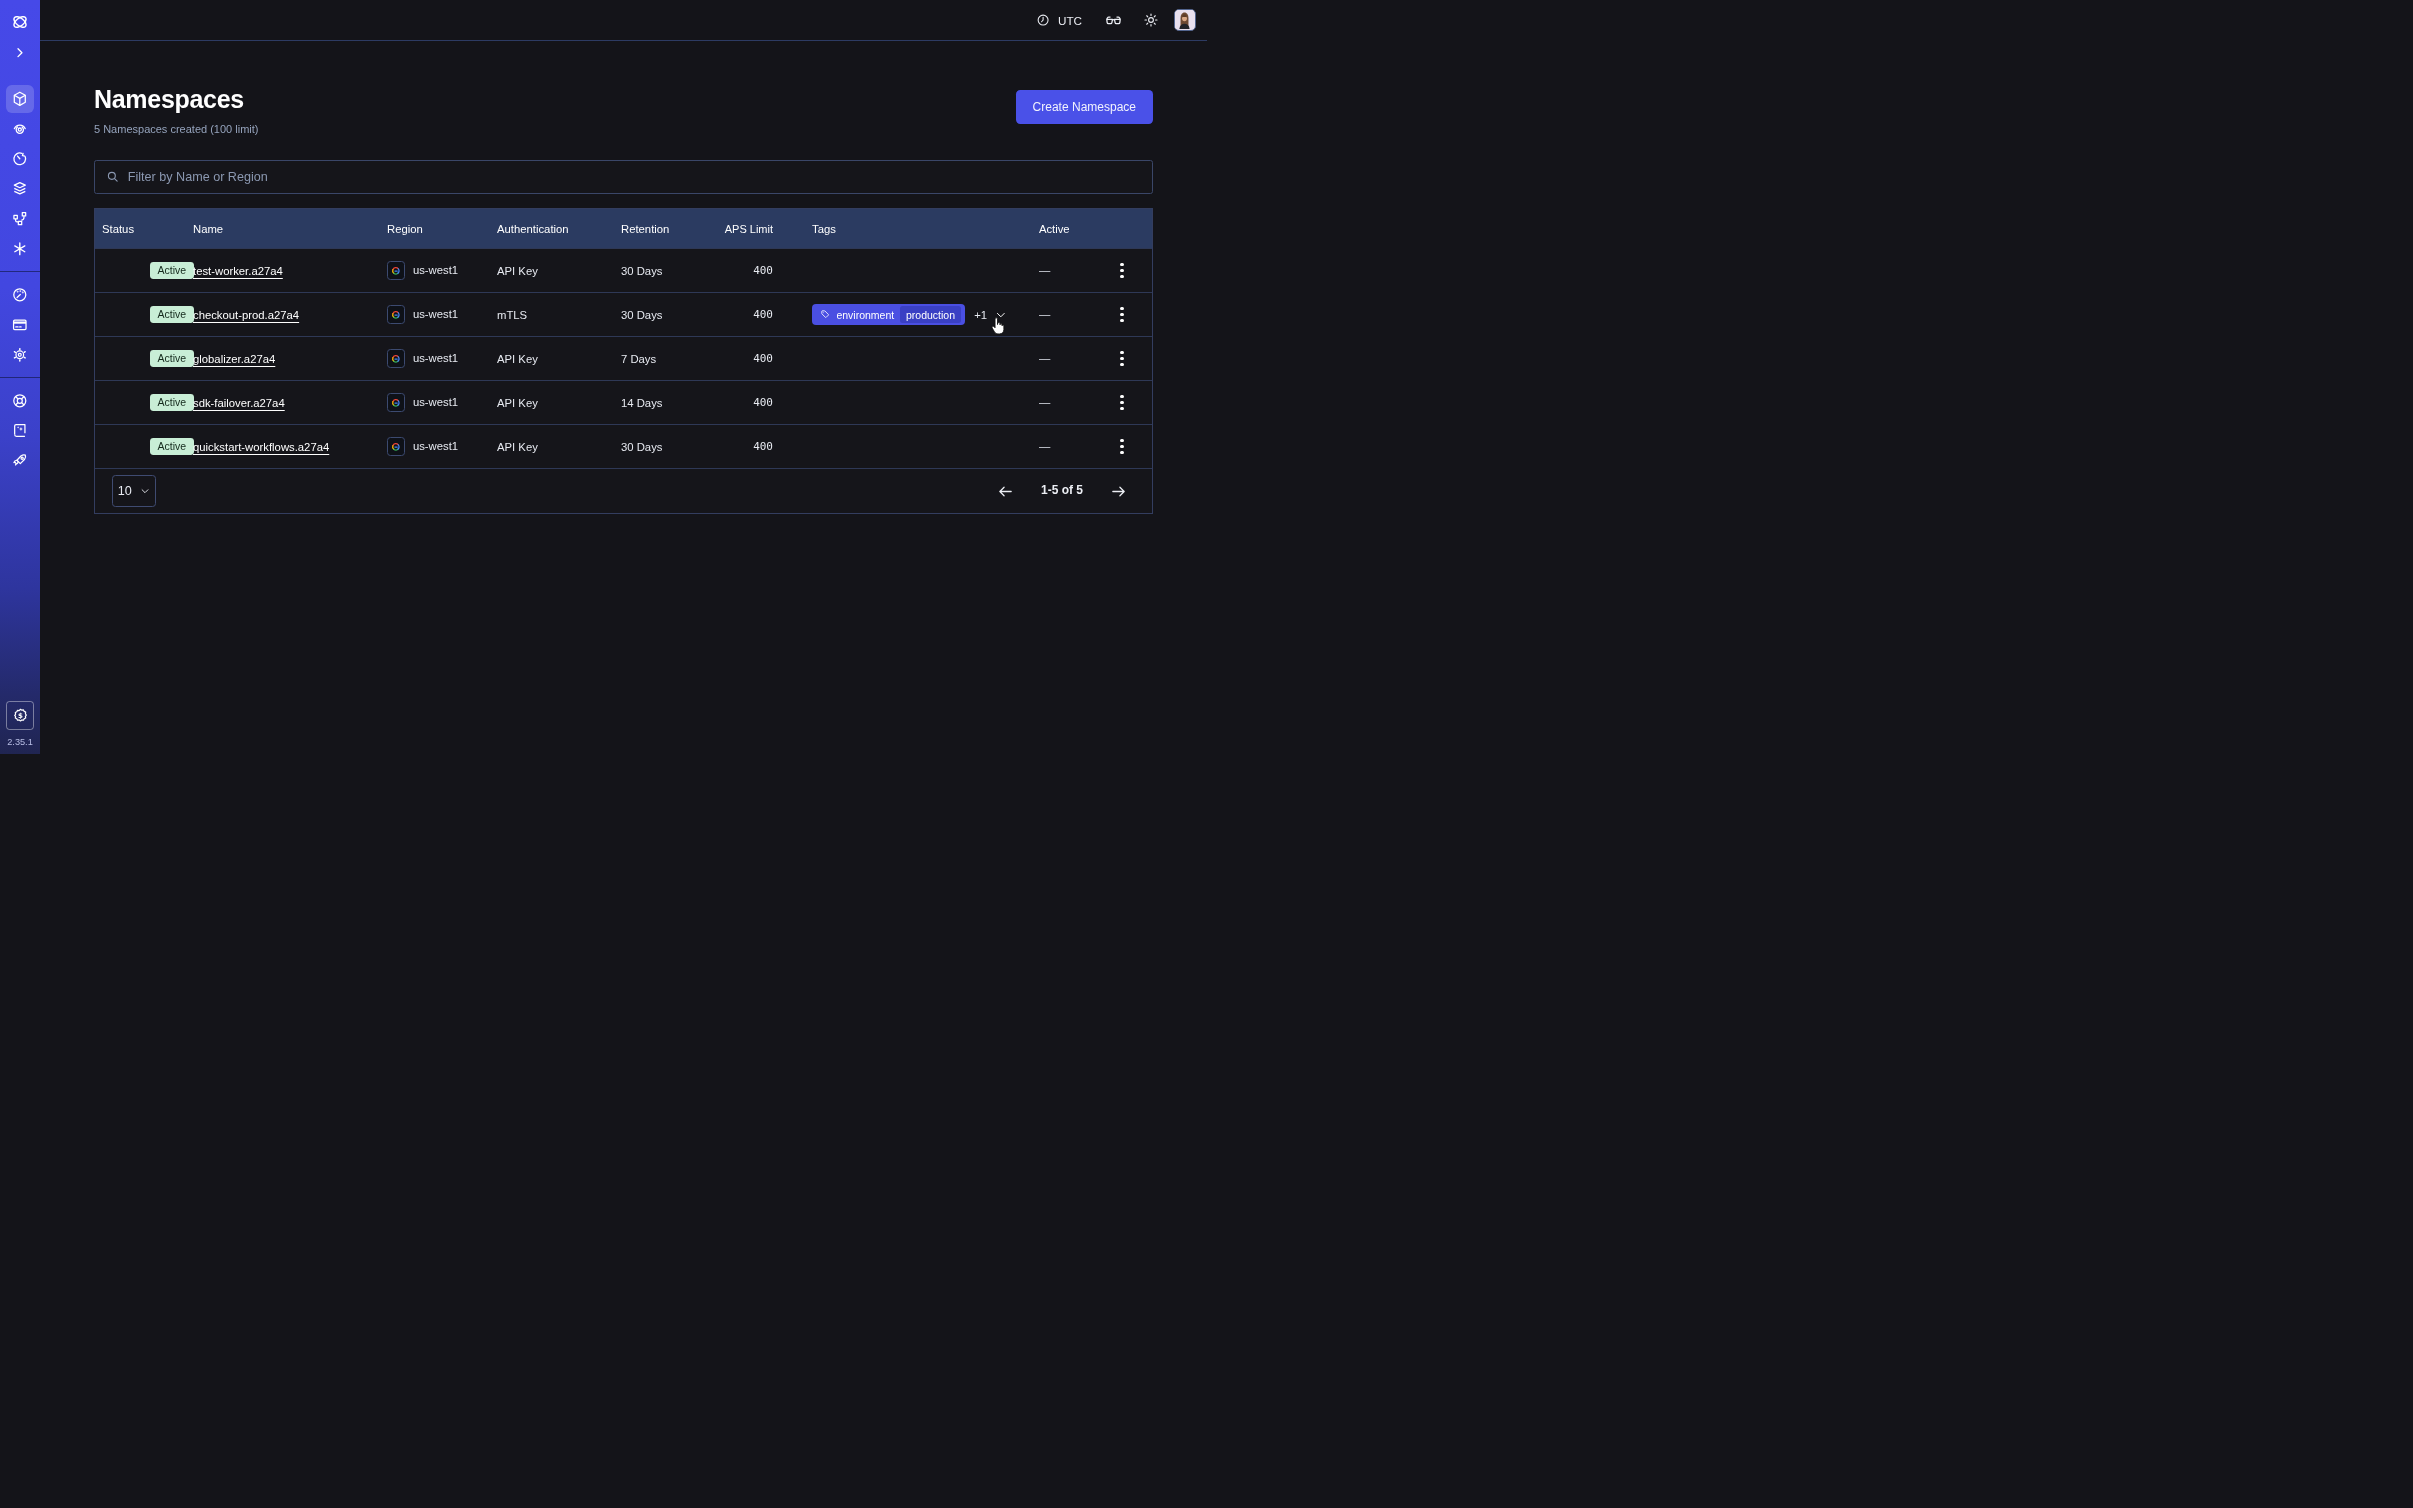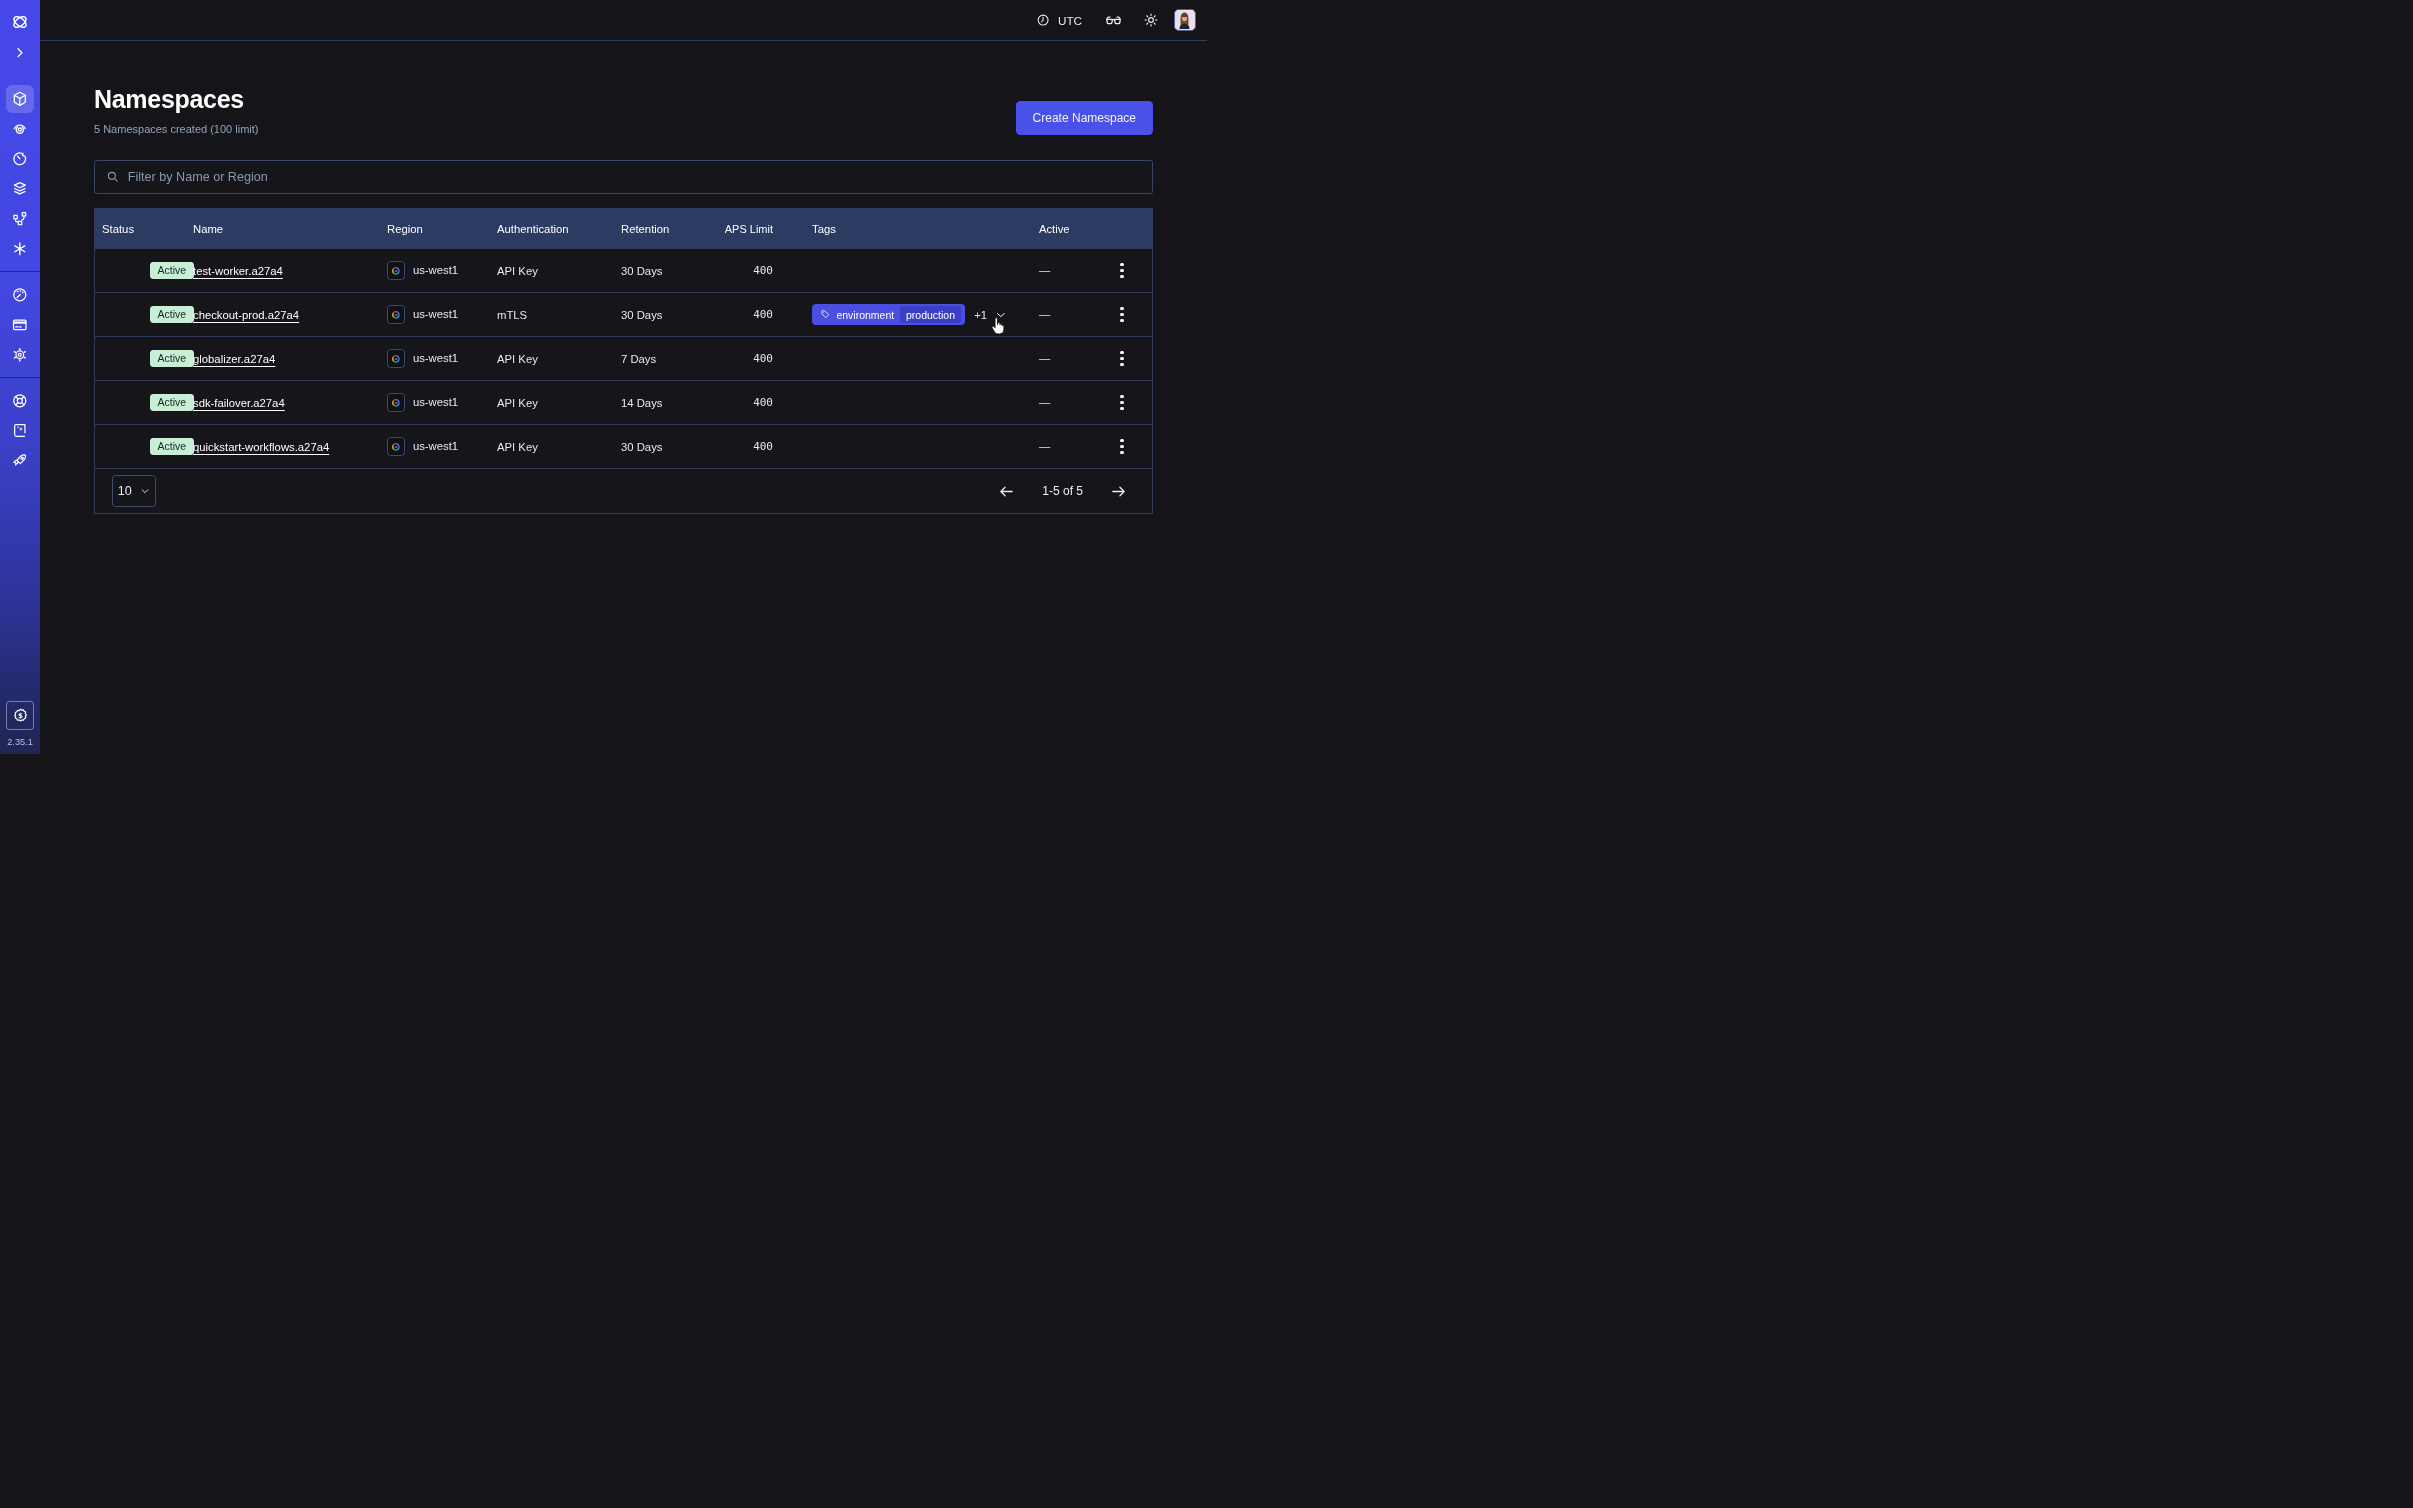--- a/index.html
+++ b/index.html
@@ -37,21 +37,21 @@
   }
   .tz { display:flex; align-items:center; gap:7.5px; font-size:11.7px; color:#eceef4; cursor:pointer; }
   .topbar .gap1 { width:22px; } .topbar .gap2 { width:20px; } .topbar .gap3 { width:15px; } .topbar .gapR { width:11px; }
   .avatar { width:22px; height:22px; border-radius:5px; border:1.3px solid #52648d; overflow:hidden; cursor:pointer; background:#e9e0ee; }
 
   
   .main { position:absolute; left:40px; top:41px; right:0; bottom:0; }
   .page-title { position:absolute; left:54px; top:44px; font-size:25px; font-weight:600; color:#fff; letter-spacing:-0.3px; }
   .page-subtitle { position:absolute; left:54px; top:82px; font-size:11px; color:#95a3bc; }
   .create-btn {
-    position:absolute; right:54px; top:60px; height:34px; padding:0 17px;
+    position:absolute; right:54px; top:49px; height:34px; padding:0 17px;
     background:#4a51e8; color:#f2f3fd; border:none; border-radius:4.2px;
     font-size:12px; font-family:"Liberation Sans",sans-serif; cursor:pointer;
   }
   .filter {
     position:absolute; left:54px; right:54px; top:119px; height:34px;
     border:0.8px solid #3a4668; border-radius:2.5px; background:#15151a;
     display:flex; align-items:center; gap:8.4px; padding:0 11px; cursor:text;
   }
   .filter input {
     background:transparent; border:none; outline:none; flex:1;
@@ -79,21 +79,21 @@
   .tagpill .inner { background:#3a40c4; border-radius:2.5px; padding:2.5px 5.9px; }
   .tag-more { margin-left:9.2px; font-size:11.3px; }
   .tag-chev { margin-left:7.5px; cursor:pointer; }
   .dash { color:#dfe3ec; }
   .kebab { display:flex; flex-direction:column; gap:2.5px; cursor:pointer; padding:3.4px; }
   .kebab i { width:3.4px; height:3.4px; border-radius:50%; background:#fff; }
 
   .tfoot { height:45px; border-top:0.8px solid #2e3856; display:flex; align-items:center; justify-content:space-between; padding:0 25px 0 17px; }
   .psize { display:flex; align-items:center; gap:8.4px; width:44px; height:32px; justify-content:center;
     border:0.8px solid #3f4b71; border-radius:3.4px; font-size:12.6px; cursor:pointer; }
-  .pager { display:flex; align-items:center; gap:27px; font-size:12px; color:#eceef4; }
+  .pager { display:flex; gap:27px; font-size:12px; color:#eceef4;font-weight:bold; }
   .pager .arrow { cursor:pointer; display:flex; }
 
   
   .cursor { position:absolute; left:988px; top:317px; z-index:50; pointer-events:none; }
 </style>
 </head>
 <body>
 
 <aside class="sidebar">
   <div class="side-item side-logo">

